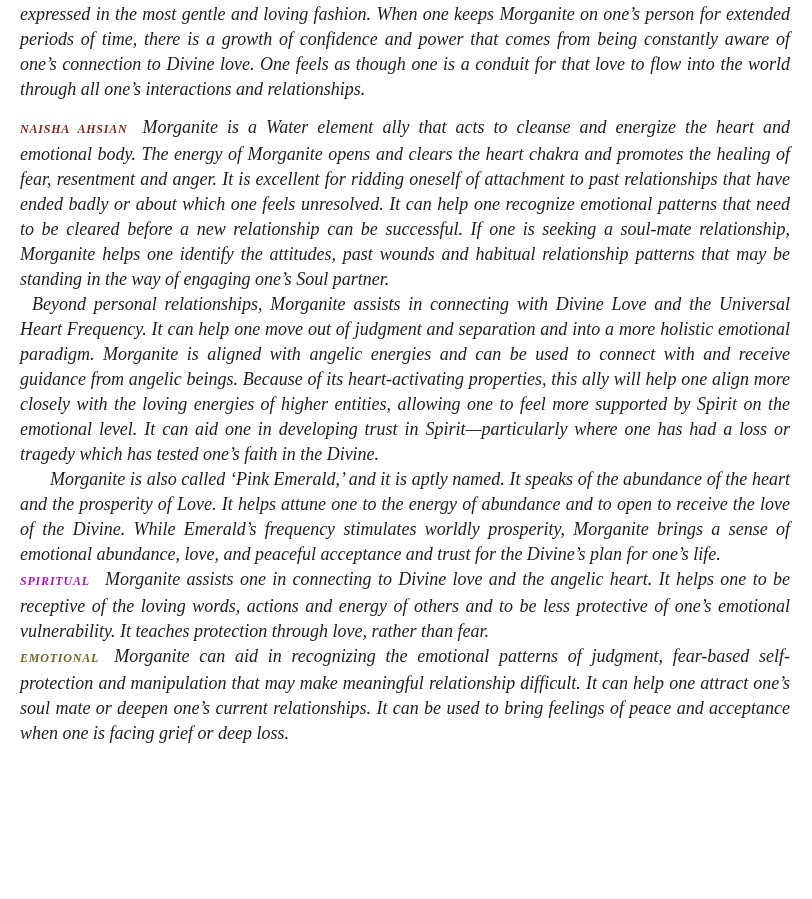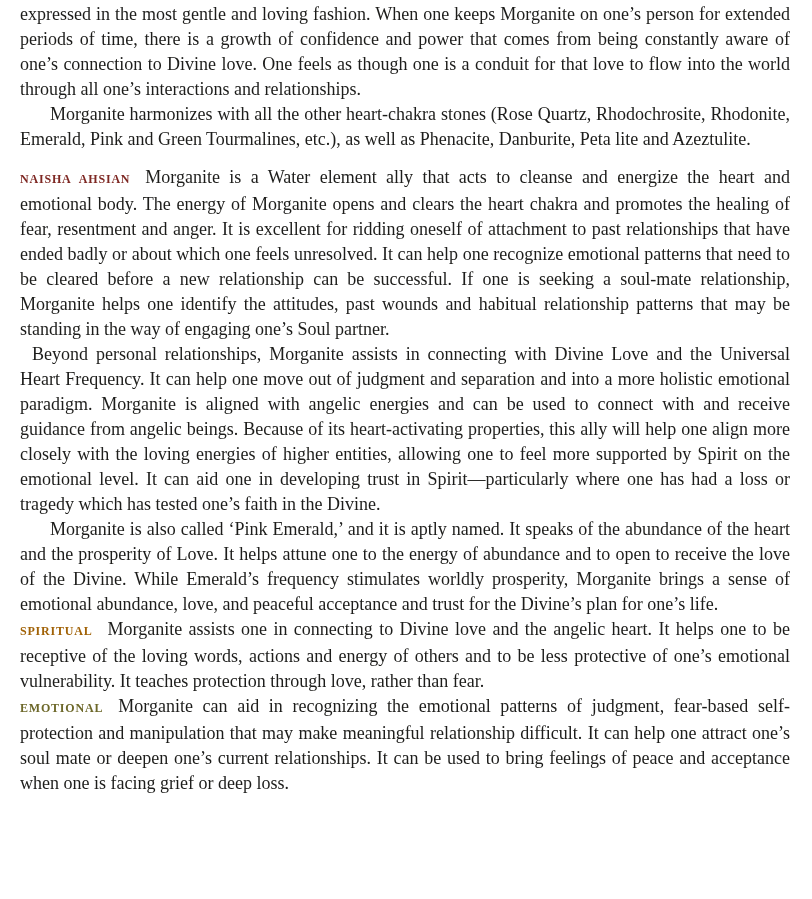--- a/index.html
+++ b/index.html
@@ -12,20 +12,21 @@
     height: 899px;
     box-sizing: border-box;
     padding: 2px 22px 20px 20px;
     overflow: hidden;
     font-family: "Liberation Serif", "DejaVu Serif", serif;
     font-size: 18px;
     line-height: 25px;
     color: #1d1d1b;
     text-align: justify;
     hyphens: auto;
+    font-style: italic;
     -webkit-hyphens: auto;
   }
   p.para {
     margin: 0;
   }
   p.indent {
     text-indent: 30px;
   }
   p.indent-sm {
     text-indent: 12px;
@@ -41,31 +42,30 @@
     white-space: nowrap;
   }
 </style>
 </head>
 <body>
 
 <div class="page">
 
   <p class="para">expressed in the most gentle and loving fashion. When one keeps Morganite on one’s person for extended periods of time, there is a growth of confidence and power that comes from being constantly aware of one’s connection to Divine love. One feels as though one is a conduit for that love to flow into the world through all one’s interactions and relationships.</p>
 
-  <p class="para indent">Morganite harmonizes with all the other heart-chakra stones (Rose Quartz, Rhodochrosite, Rhodonite, Emerald, Pink and Green Tourmalines, etc.), as well as Phenacite, Danburite, Peta lite and Azeztulite.</p>
 
   <p class="para gap-before">
     <span class="sec-header" style="color: rgb(126, 40, 35);">NAISHA AHSIAN</span><span>Morganite is a Water element ally that acts to cleanse and energize the heart and emotional body. The energy of Morganite opens and clears the heart chakra and promotes the healing of fear, resentment and anger. It is excellent for ridding oneself of attachment to past relationships that have ended badly or about which one feels unresolved. It can help one recognize emotional patterns that need to be cleared before a new relationship can be successful. If one is seeking a soul-mate relationship, Morganite helps one identify the attitudes, past wounds and habitual relationship patterns that may be standing in the way of engaging one’s Soul partner.</span>
   </p>
 
   <p class="para indent-sm">Beyond personal relationships, Morganite assists in connecting with Divine Love and the Universal Heart Frequency. It can help one move out of judgment and separation and into a more holistic emotional paradigm. Morganite is aligned with angelic energies and can be used to connect with and receive guidance from angelic beings. Because of its heart-activating properties, this ally will help one align more closely with the loving energies of higher entities, allowing one to feel more supported by Spirit on the emotional level. It can aid one in developing trust in Spirit—particularly where one has had a loss or tragedy which has tested one’s faith in the Divine.</p>
 
   <p class="para indent">Morganite is also called ‘Pink Emerald,’ and it is aptly named. It speaks of the abundance of the heart and the prosperity of Love. It helps attune one to the energy of abundance and to open to receive the love of the Divine. While Emerald’s frequency stimulates worldly prosperity, Morganite brings a sense of emotional abundance, love, and peaceful acceptance and trust for the Divine’s plan for one’s life.</p>
 
   <p class="para">
-    <span class="sec-header" style="color: #a16207;">SPIRITUAL</span><span>Morganite assists one in connecting to Divine love and the angelic heart. It helps one to be receptive of the loving words, actions and energy of others and to be less protective of one’s emotional vulnerability. It teaches protection through love, rather than fear.</span>
+    <span class="sec-header" style="color: #a21caf;">SPIRITUAL</span><span>Morganite assists one in connecting to Divine love and the angelic heart. It helps one to be receptive of the loving words, actions and energy of others and to be less protective of one’s emotional vulnerability. It teaches protection through love, rather than fear.</span>
   </p>
 
   <p class="para">
     <span class="sec-header" style="color: rgb(109, 104, 42);">EMOTIONAL</span><span>Morganite can aid in recognizing the emotional patterns of judgment, fear-based self-protection and manipulation that may make meaningful relationship difficult. It can help one attract one’s soul mate or deepen one’s current relationships. It can be used to bring feelings of peace and acceptance when one is facing grief or deep loss.</span>
   </p>
 
 </div>
 
 </body></html>

